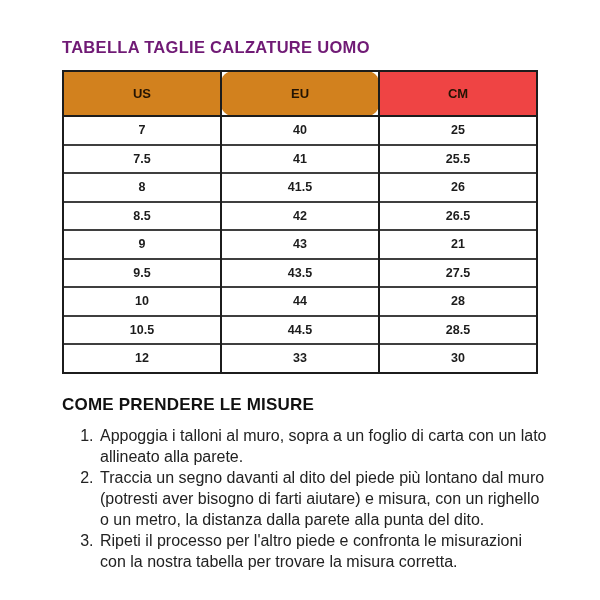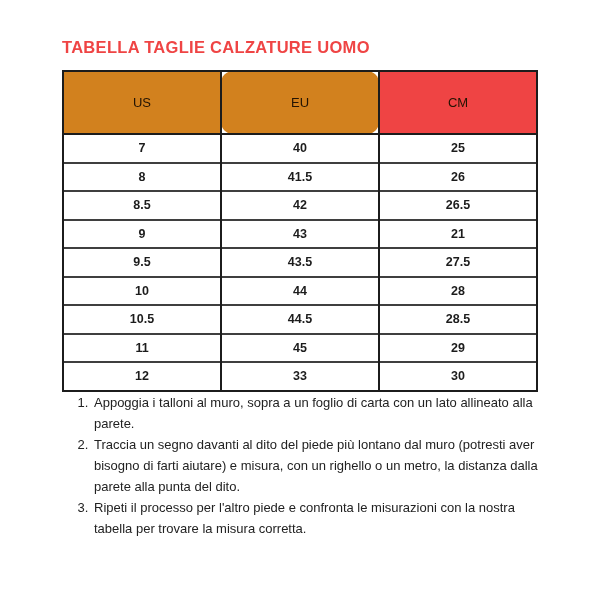--- a/index.html
+++ b/index.html
@@ -16,36 +16,36 @@
     box-sizing: border-box;
     padding: 38px 60px 0 62px;
     color: #1c1c1c;
     overflow: hidden;
   }
   h1.table-title {
     margin: 0 0 13px 0;
     font-size: 16.5px;
     font-weight: bold;
     letter-spacing: 0.3px;
-    color: #ef4444;
+    color: #701a75;
   }
   table.size-table {
     width: 476px;
     border-collapse: collapse;
     table-layout: fixed;
     border: 2px solid #1c1c1c;
   }
   table.size-table th {
     background: #D2811E;
     height: 27px;
     font-size: 13px;
-    font-weight: normal;
+    font-weight: bold;
     color: #241403;
     border: 2px solid #1c1c1c;
-    padding: 17px;
+    padding: 8px;
   }
   table.size-table td {
     height: 26.5px;
     font-size: 12.5px;
     font-weight: bold;
     color: #1c1c1c;
     text-align: center;
     border-left: 2px solid #1c1c1c;
     border-right: 2px solid #1c1c1c;
     border-top: 2px solid #3f3f3f;
@@ -53,24 +53,24 @@
     background: #ffffff;
   }
   h2.instructions-title {
     margin: 21px 0 10px 0;
     font-size: 17px;
     font-weight: bold;
     letter-spacing: 0.2px;
     color: #111111;
   }
   ol.instructions-list {
-    margin: 0;
+    margin: 6px;
     padding: 0 0 0 30px;
     width: 452px;
-    font-size: 13px;
+    font-size: 16px;
     line-height: 21px;
     color: #222222;
   }
   ol.instructions-list li {
     margin: 0;
     padding-left: 2px;
   }
 </style>
 </head>
 <body>
@@ -85,20 +85,25 @@
         <th style="background: rgb(210, 129, 30);">US</th>
         <th style="background: rgb(210, 129, 30); border-radius: 12px;">EU</th>
         <th style="background: #ef4444;">CM</th>
       </tr>
     </thead>
     <tbody id="size-table-body">
         <tr>
           <td>7</td>
           <td>40</td>
           <td>25</td>
+        </tr>
+        <tr>
+          <td>7.5</td>
+          <td>41</td>
+          <td>25.5</td>
         </tr>
         <tr>
           <td>8</td>
           <td>41.5</td>
           <td>26</td>
         </tr>
         <tr>
           <td>8.5</td>
           <td>42</td>
           <td>26.5</td>
@@ -117,32 +122,28 @@
           <td>10</td>
           <td>44</td>
           <td>28</td>
         </tr>
         <tr>
           <td>10.5</td>
           <td>44.5</td>
           <td>28.5</td>
         </tr>
         <tr>
-          <td>11</td>
-          <td>45</td>
-          <td>29</td>
-        </tr>
-        <tr>
           <td>12</td>
           <td>33</td>
           <td>30</td>
         </tr>
       </tbody>
   </table>
 
+  <h2 class="instructions-title">COME PRENDERE LE MISURE</h2>
 
   <ol class="instructions-list" id="instructions-list">
       <li>Appoggia i talloni al muro, sopra a un foglio di carta con un lato allineato alla parete.</li>
       <li>Traccia un segno davanti al dito del piede più lontano dal muro (potresti aver bisogno di farti aiutare) e misura, con un righello o un metro, la distanza dalla parete alla punta del dito.</li>
       <li>Ripeti il processo per l'altro piede e confronta le misurazioni con la nostra tabella per trovare la misura corretta.</li>
     </ol>
 
 </div>
 
 </body></html>

